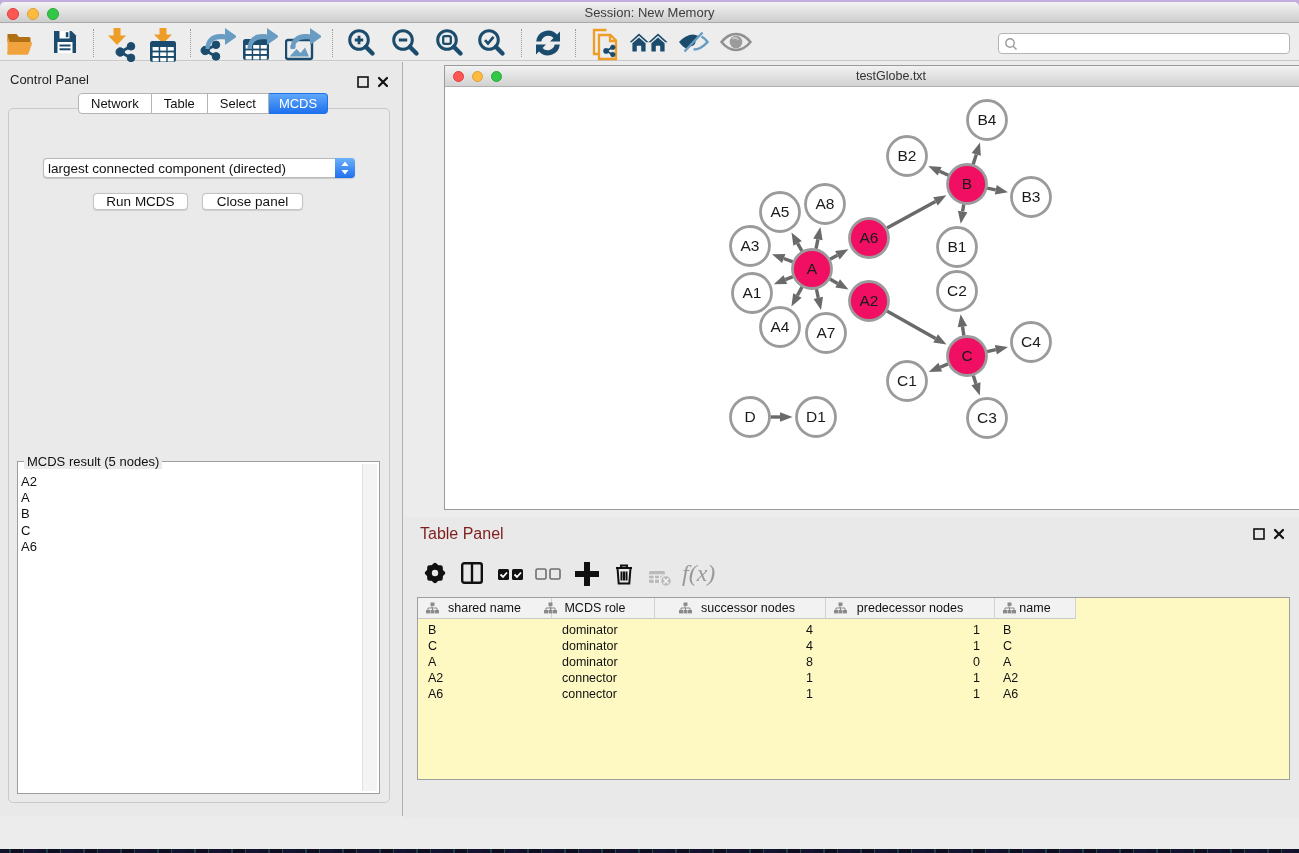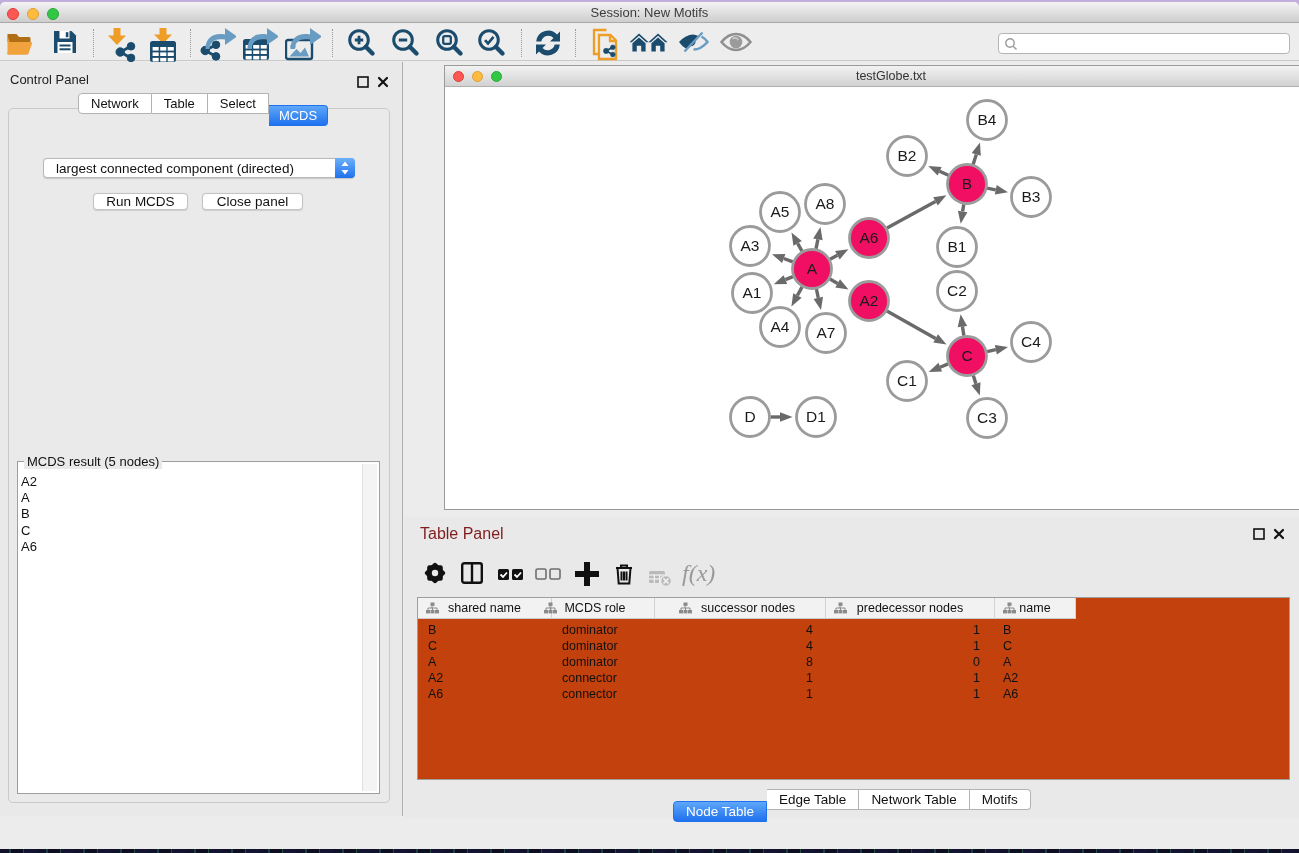--- a/index.html
+++ b/index.html
@@ -19,45 +19,45 @@
 #searchbox { position:absolute; left:998px; top:9px; width:292px; height:21px; background:#fff; border:1px solid #b4b4b4; border-radius:4px; }
 #searchbox svg { position:absolute; left:5px; top:3px; }
 
 #cpanel { position:absolute; left:0; top:60px; width:403px; height:754px; background:#e9e9e9; border-right:1px solid #aeaeae; }
 #cpanel-title { position:absolute; left:10px; top:10px; font-size:13px; color:#222; }
 .panbtns { position:absolute; top:12px; right:13px; width:32px; height:12px; }
 #cptabs { position:absolute; top:31px; left:78px; height:21px; display:flex; font-size:13px; }
 .seg { border:1px solid #b3b3b3; border-left:none; background:#fff; color:#111; padding:0 12px; line-height:19px; height:21px; }
 .seg.first { border-left:1px solid #b3b3b3; border-radius:4px 0 0 4px;text-align:right; }
 .seg.last { border-radius:0 4px 4px 0; }
-.seg.sel { background:linear-gradient(#5ea7f9,#2071ee); border-color:#2071ee; color:#fff;margin-top:12px; }
+.seg.sel { background:linear-gradient(#5ea7f9,#2071ee); border-color:#2071ee; color:#fff; }
 #cptabs .seg.sel { padding:0 10px; }
 #cpinner { position:absolute; left:8px; top:46px; width:382px; height:695px; background:#eaeaea; border:1px solid #c9c9c9; border-radius:5px; }
 #optlabel { position:absolute; top:73px; left:0; width:390px; text-align:center; font-size:14px; color:#111; }
-#dropdown { position:absolute; left:43px; top:96px; width:312px; height:20px; background:#fff; border:1px solid #b9b9b9; border-radius:4px; font-size:13.5px; color:#111; line-height:19px; padding-left:12px; box-shadow:0 0.5px 1px rgba(0,0,0,.15); }
+#dropdown { position:absolute; left:43px; top:96px; width:312px; height:20px; background:#fff; border:1px solid #b9b9b9; border-radius:4px; font-size:13.5px; color:#111; line-height:19px; padding-left:4px; box-shadow:0 0.5px 1px rgba(0,0,0,.15); }
 #ddcap { position:absolute; right:-1px; top:-1px; width:20px; height:20px; border-radius:0 4px 4px 0; background:linear-gradient(#6db1f9,#1f70ee); }
 .btn { position:absolute; top:131px; height:17px; background:#fff; border:1px solid #c3c3c3; border-radius:4px; font-size:13.5px; color:#111; text-align:center; line-height:16px; box-shadow:0 0.5px 1px rgba(0,0,0,.12); }
 #fieldset { position:absolute; left:17px; top:392px; width:363px; height:339px; }
 #fsborder { position:absolute; left:0; top:7px; width:363px; height:333px; border:1px solid #9e9e9e; background:#fff; }
 #fslegend { position:absolute; left:7px; top:0; background:#eaeaea; padding:0 3px; font-size:13px; color:#111; }
 #fslist { position:absolute; left:3px; top:12px; width:340px; font-size:13px; color:#111; line-height:16.2px; }
 #fsscroll { position:absolute; right:2px; top:2px; width:15px; height:327px; background:#f4f4f4; border-left:1px solid #e0e0e0; }
 
 #netwin { position:absolute; left:404px; top:63px; width:894px; height:445px; background:#fff; border:1px solid #9a9a9a;margin-left:40px; }
 #nettitle { position:absolute; left:0; top:0; width:100%; height:21px; background:linear-gradient(#f2f2f2,#d2d2d2); border-bottom:1px solid #b0b0b0; }
 #nettitle .t1 { left:8px; top:5px; width:11px; height:11px; background:#fc5753; border:0.5px solid #df3e38;}
 #nettitle .t2 { left:27px; top:5px; width:11px; height:11px; background:#fdbc40; border:0.5px solid #de9f34;}
 #nettitle .t3 { left:46px; top:5px; width:11px; height:11px; background:#33c748; border:0.5px solid #27aa35;}
 #netname { position:absolute; top:3px; width:100%; text-align:center; font-size:12.5px; color:#333; }
 #graph { position:absolute; left:-1px; top:21px; }
 
 #tpanel { position:absolute; left:404px; top:515px; width:895px; height:301px; background:#e9e9e9; }
 #tpanel-title { position:absolute; left:16px; top:8px; font-size:16px; color:#7f1d1d; }
 #ttools { position:absolute; left:0; top:0; width:100%; height:36px; }
-#tableframe { position:absolute; left:13px; top:80px; width:873px; height:183px; background:#c2410c; border:1px solid #9e9e9e; }
+#tableframe { position:absolute; left:13px; top:80px; width:873px; height:183px; background:#fef9c3; border:1px solid #9e9e9e; }
 #thead { position:absolute; left:0; top:0; height:21px; width:658px; background:#f2f2f2; border-bottom:1px solid #c9c9c9; font-size:12.5px; color:#111; }
 .th { position:absolute; top:0; height:21px; border-right:1px solid #d2d2d2; }
 .th span { display:block; text-align:center; line-height:21px; }
 .th svg { position:absolute; left:8px; top:4px; }
 .trow { position:absolute; font-size:12.5px; color:#111; height:16px; line-height:16px; }
 #bottabs { position:absolute; left:269px; top:272px; height:20px; display:flex; font-size:13.5px; }
 
 #statusbar { position:absolute; left:0; top:814px; width:1299px; height:33px; background:#ececec; border-top:1px solid #c2c2c2;margin-top:44px; }
 #memorybtn { position:absolute; right:11px; top:6px; width:74px; height:23px; background:#fdfdfd; border:1px solid #c6c6c6; border-radius:2px; font-size:12px; color:#111; line-height:21px; text-align:center; }
 #memorybtn i { display:inline-block; width:12px; height:12px; border-radius:50%; background:#0ca919; margin-right:4px; vertical-align:-1px; }
@@ -65,21 +65,21 @@
 </style></head>
 <body>
 <div id="desktop-top"></div>
 <div id="desk-bot"></div>
 <div id="win">
 
 <div id="titlebar">
       <div class="tl t1"></div>
       <div class="tl t2"></div>
       <div class="tl t3"></div>
-      <div id="title">Session: New Motifs</div>
+      <div id="title">Session: New Memory</div>
     </div>
 <div id="toolbar">
       <div class="sep" style="left:93px"></div>
       <div class="sep" style="left:190px"></div>
       <div class="sep" style="left:332px"></div>
       <div class="sep" style="left:521px"></div>
       <div class="sep" style="left:575px"></div>
       <svg class="tbi" style="left:5px;top:4px" width="30" height="30" viewBox="0 0 30 30">
         <path d="M2.5 6 h9 l2.5 3 h10 a1.5 1.5 0 0 1 1.5 1.5 V14 H2.5 z" fill="#b06f14"></path>
         <path d="M2.5 24 V7.5 l2 6.5 h21 a1.5 1.5 0 0 1 1.4 2 l-3.4 9.5 a2 2 0 0 1 -1.9 1.3 H4.2 A1.7 1.7 0 0 1 2.5 24 z" fill="#f0a23c"></path>
@@ -491,26 +491,20 @@
         <div class="trow" style="left:144px;top:72px;width:110px">connector</div>
         <div class="trow" style="left:253px;top:72px;width:142px;text-align:right">1</div>
         <div class="trow" style="left:411px;top:72px;width:151px;text-align:right">1</div>
         <div class="trow" style="left:585px;top:72px;width:70px">A2</div>
         <div class="trow" style="left:10px;top:88px;width:120px">A6</div>
         <div class="trow" style="left:144px;top:88px;width:110px">connector</div>
         <div class="trow" style="left:253px;top:88px;width:142px;text-align:right">1</div>
         <div class="trow" style="left:411px;top:88px;width:151px;text-align:right">1</div>
         <div class="trow" style="left:585px;top:88px;width:70px">A6</div>
       </div>
-  <div id="bottabs">
-        <div class="seg first sel">Node Table</div>
-        <div class="seg">Edge Table</div>
-        <div class="seg">Network Table</div>
-        <div class="seg last">Motifs</div>
-      </div>
 </div>
 <div id="statusbar">
   <div id="listbtn"><svg width="16" height="14" viewBox="0 0 16 14" style="margin:3px">
           <g fill="#333">
             <rect x="0" y="1" width="2.2" height="2.2"></rect>
             <rect x="4" y="1" width="12" height="2.2"></rect>
             <rect x="0" y="5.5" width="2.2" height="2.2"></rect>
             <rect x="4" y="5.5" width="12" height="2.2"></rect>
             <rect x="0" y="10" width="2.2" height="2.2"></rect>
             <rect x="4" y="10" width="12" height="2.2"></rect>

